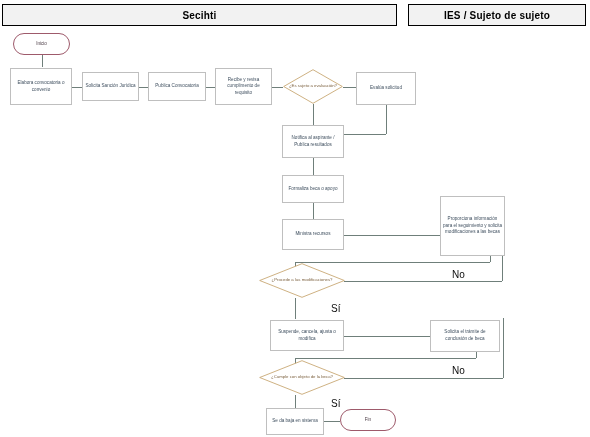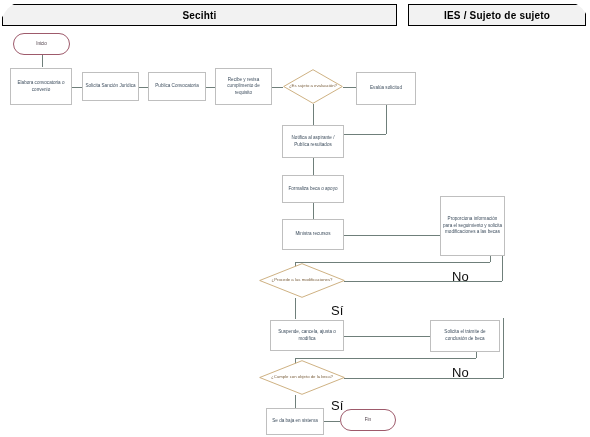--- a/index.html
+++ b/index.html
@@ -9,21 +9,20 @@
   }
   body {
     font-family: "Liberation Sans", sans-serif;
   }
   #canvas {
     position: relative;
     width: 590px;
     height: 437px;
     background: #ffffff;
     overflow: hidden;
-    border-radius: 28px;
   }
 
   
   .lane-header {
     position: absolute;
     box-sizing: border-box;
     background: #f2f2f2;
     border: 1px solid #000000;
     display: flex;
     align-items: center;
@@ -91,21 +90,21 @@
     position: absolute;
     background: #6f7f7a;
     z-index: 1;
   }
   .conn.h { height: 0.9px; }
   .conn.v { width: 0.9px; }
 
   
   .branch-label {
     position: absolute;
-    font-size: 13px;
+    font-size: 10px;
     color: #0d0d0d;
     z-index: 4;
     font-family: "Liberation Sans", sans-serif;
   }
 </style>
 </head>
 <body>
 
 <div id="canvas">
 

